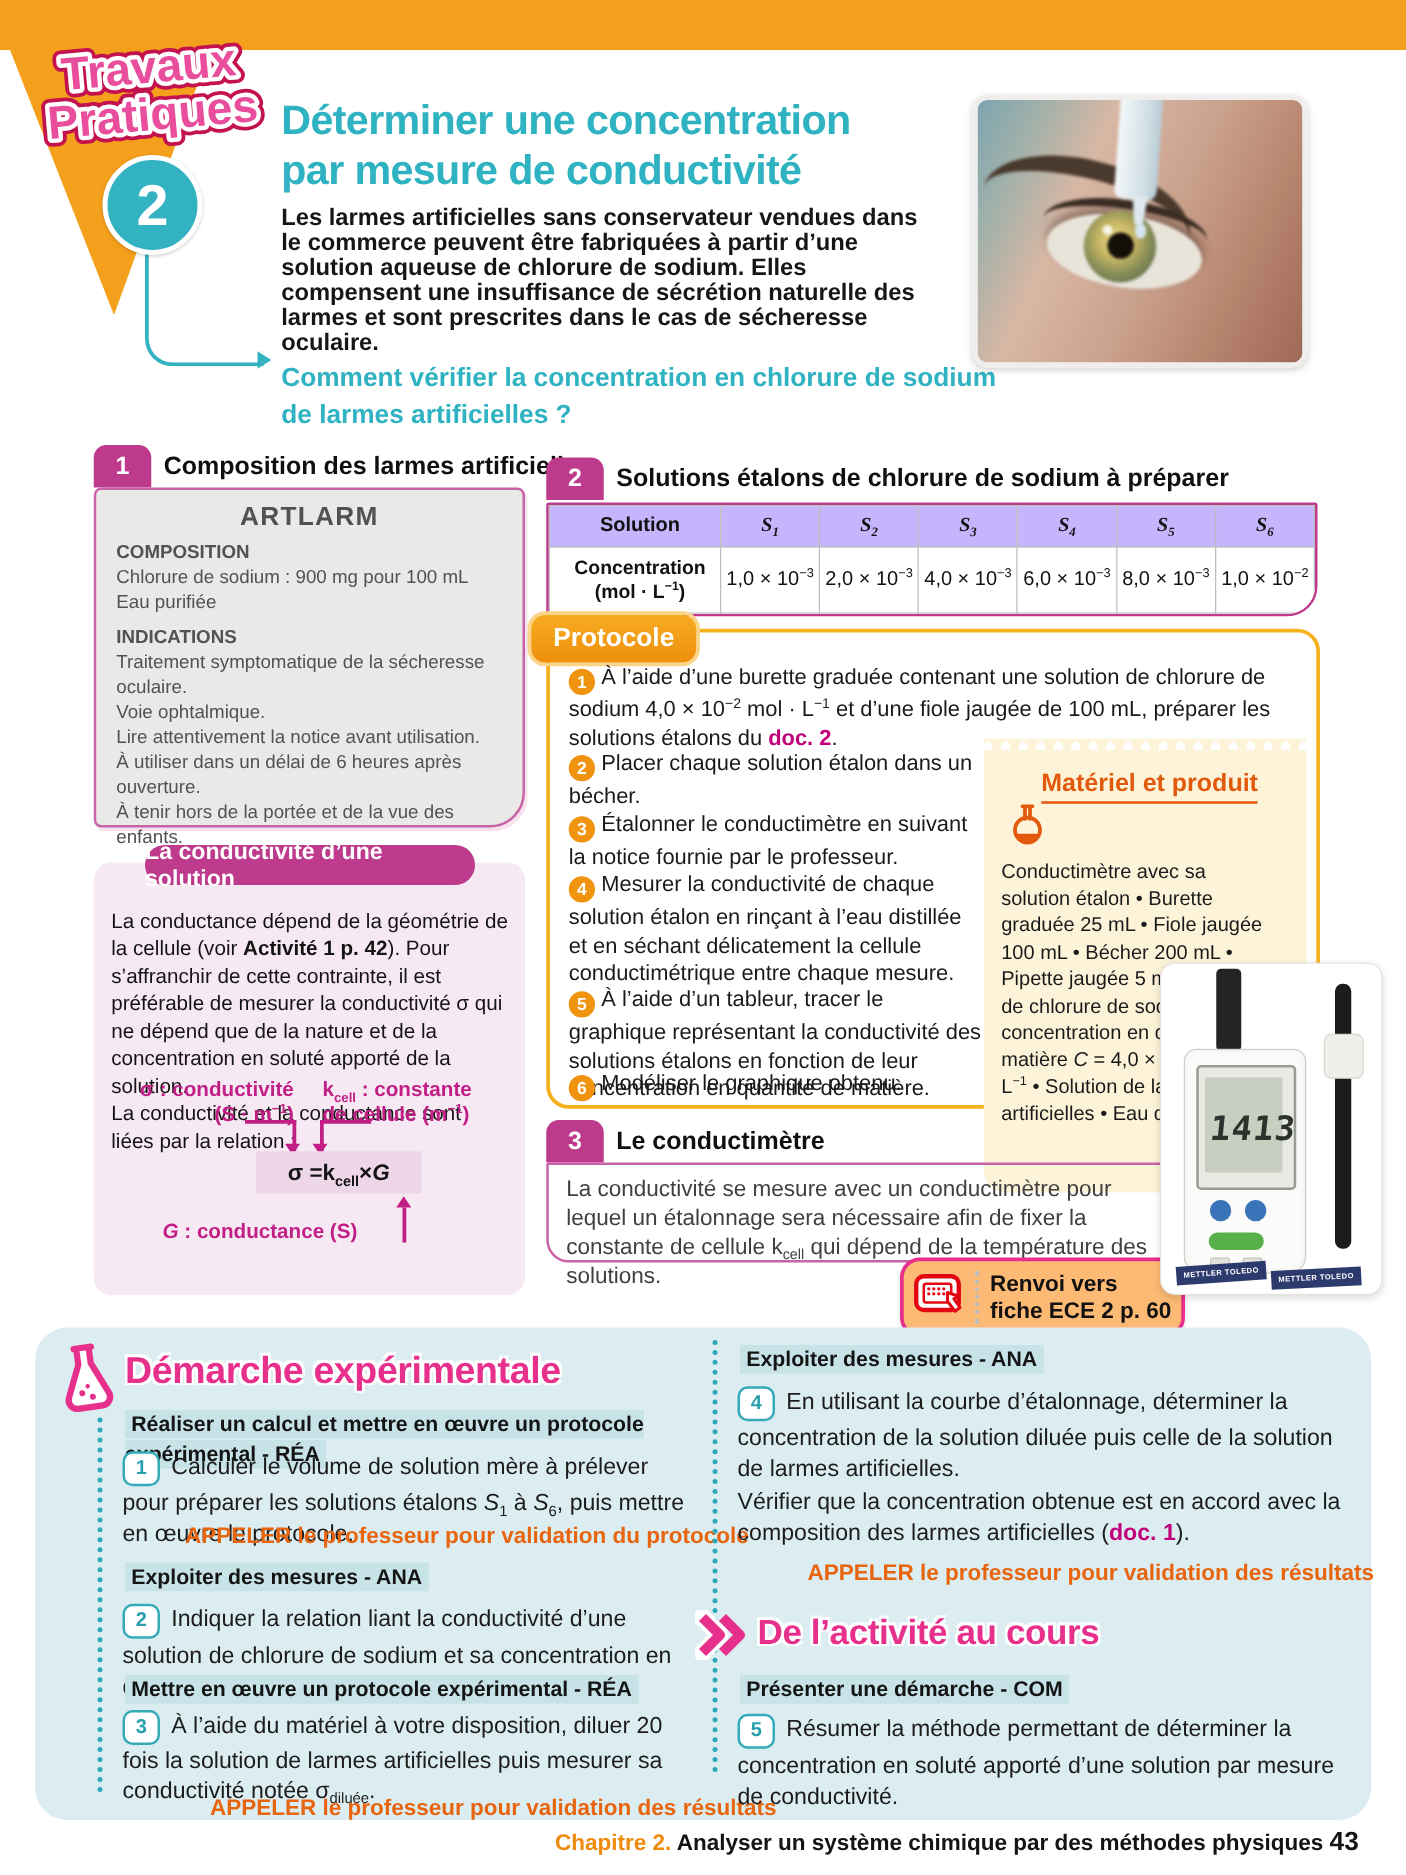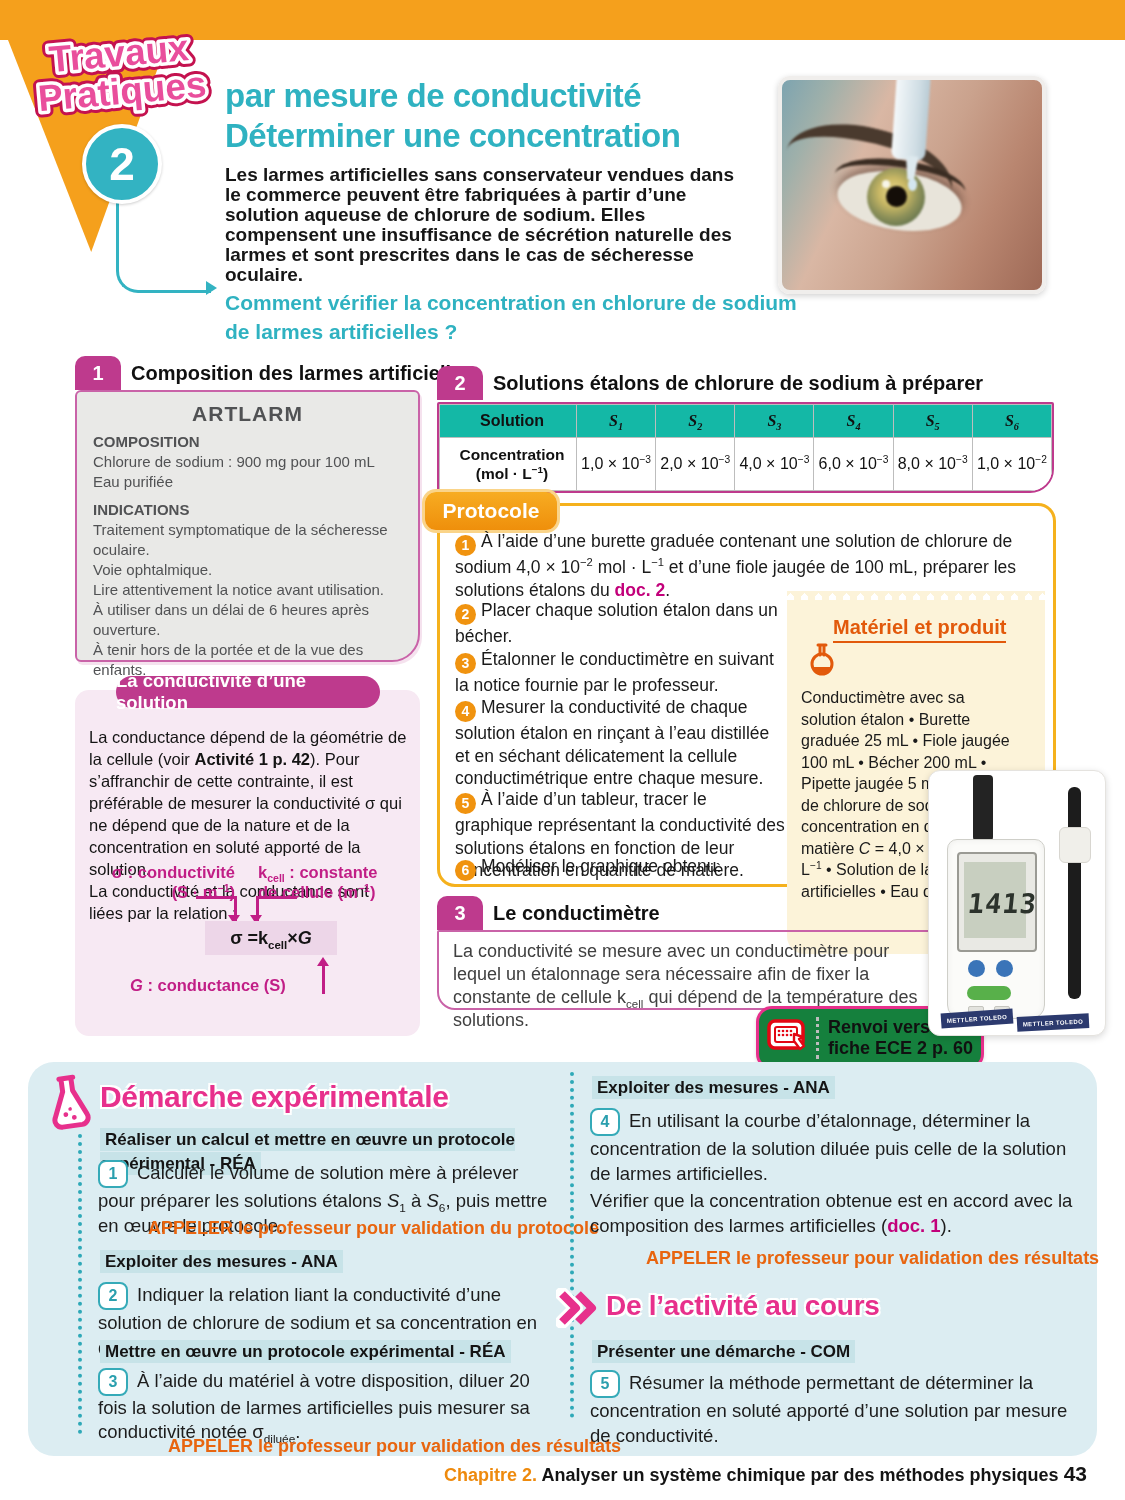--- a/index.html
+++ b/index.html
@@ -52,21 +52,21 @@
   .doc1box{left:75px;top:390px;width:345px;height:272px;background:#E9E9E7;border:2px solid #C963A8;
            border-radius:6px 6px 28px 6px;box-shadow:2px 3px 0 rgba(190,58,141,.15);
            padding:12px 16px;box-sizing:border-box;color:#515254;font-size:15px;line-height:20px;}
   .doc1box .brand{text-align:center;font-weight:800;font-size:21px;letter-spacing:1px;margin-bottom:8px;}
   .doc1box .h{font-weight:800;margin-top:8px;}
   
   .t2wrap{left:437px;top:402px;width:613px;border:2px solid #BE3A8D;border-radius:2px 2px 24px 2px;
           overflow:hidden;background:#fff;}
   table.t2{border-collapse:collapse;width:100%;}
   table.t2 td,table.t2 th{border:1px solid #BDBDBD;font-size:16px;color:#111;}
-  table.t2 tr.hd td{background:#14b8a6;font-weight:800;height:30px;text-align:center;}
+  table.t2 tr.hd td{background:#c4b5fd;font-weight:800;height:30px;text-align:center;}
   table.t2 tr.vals td{height:50px;text-align:center;background:#fff;}
   table.t2 td.lab{background:#FBE6BE;text-align:left;padding-left:9px;font-weight:800;width:126px;}
   .sser{font-family:"Liberation Serif",serif;font-style:italic;font-size:18px;}
   
   .protobox{left:437px;top:503px;width:613px;height:378px;border:3px solid #F5B11D;border-radius:18px;}
   .protolabel{left:425px;top:492px;width:132px;height:38px;background:linear-gradient(#F7AC22,#EF8F0B);
               border-radius:11px;box-shadow:0 0 0 3px #FAD489;color:#fff;font-weight:800;font-size:21px;
               display:flex;align-items:center;justify-content:center;}
   .step{font-size:17.5px;line-height:22.5px;color:#1A1A1A;}
   .stepnum{display:inline-block;width:21px;height:21px;border-radius:50%;background:#F0930F;color:#fff;
@@ -89,21 +89,21 @@
   .formula{left:205px;top:921px;width:132px;height:34px;background:#EDD6E8;display:flex;align-items:center;
            justify-content:center;font-size:18px;font-weight:800;color:#141414;}
   .elb1{left:196px;top:896px;width:38px;height:22px;border-top:3px solid #C11E86;border-right:3px solid #C11E86;}
   .elb2{left:256px;top:896px;width:38px;height:22px;border-top:3px solid #C11E86;border-left:3px solid #C11E86;}
   .arrdn{width:0;height:0;border-top:9px solid #C11E86;border-left:6px solid transparent;border-right:6px solid transparent;}
   .arrup{width:0;height:0;border-bottom:9px solid #C11E86;border-left:6px solid transparent;border-right:6px solid transparent;}
   .vline{width:3px;background:#C11E86;}
   
   .doc3box{left:437px;top:930px;width:505px;height:80px;border:2px solid #C963A8;border-radius:2px 2px 2px 18px;
            padding:8px 14px;box-sizing:border-box;font-size:18px;line-height:23px;color:#404040;}
-  .renvoi{left:756px;top:1006px;width:222px;height:58px;background:#15803d;border:3.5px solid #E7308C;
+  .renvoi{left:720px;top:1006px;width:222px;height:58px;background:#fdba74;border:3.5px solid #E7308C;
           border-radius:16px;display:flex;align-items:center;box-shadow:0 2px 4px rgba(0,0,0,.12);}
   .renvoi .sep{width:0;height:42px;border-left:3px dotted #BDBDBD;margin:0 9px 0 6px;}
   .renvoi .txt{font-size:18px;line-height:21px;font-weight:900;color:#111;}
   
   .meter{left:928px;top:770px;width:176px;height:264px;background:#fff;border:1px solid #E5E3DF;
          border-radius:12px;box-shadow:0 2px 7px rgba(0,0,0,.15);}
   .probe{position:absolute;right:24px;top:16px;width:13px;height:212px;background:#1C1C1C;border-radius:6px;}
   .probehold{position:absolute;right:14px;top:56px;width:30px;height:34px;background:#F0EFEA;border:1px solid #D8D6D0;border-radius:6px;}
   .cable{position:absolute;left:44px;top:4px;width:20px;height:66px;background:#232323;border-radius:4px;}
   .mbody{position:absolute;left:18px;top:68px;width:96px;height:178px;background:#FBFBF9;border:1px solid #CFCFC9;
@@ -149,22 +149,22 @@
       <text x="115" y="78" fill="#E94E9C">Pratiques</text>
     </g>
   </svg>
   <div class="abs connector"></div>
   <div class="abs connarrow"></div>
   <div class="abs tpcircle">
       <span>2</span>
     </div>
 
   <div class="abs title">
+    <div>Déterminer une concentration</div>
     <div>par mesure de conductivité</div>
-    <div>Déterminer une concentration</div>
   </div>
   <div class="abs intro">Les larmes artificielles sans conservateur vendues dans le commerce peuvent être fabriquées à partir d’une solution aqueuse de chlorure de sodium. Elles compensent une insuffisance de sécrétion naturelle des larmes et sont prescrites dans le cas de sécheresse oculaire.</div>
   <div class="abs question">Comment vérifier la concentration en chlorure de sodium de larmes artificielles ?</div>
 
   <div class="abs photo">
     <div class="art">
       <div class="brow"></div>
       <div class="sclera"></div>
       <div class="iris"></div>
       <div class="pupil"></div>

